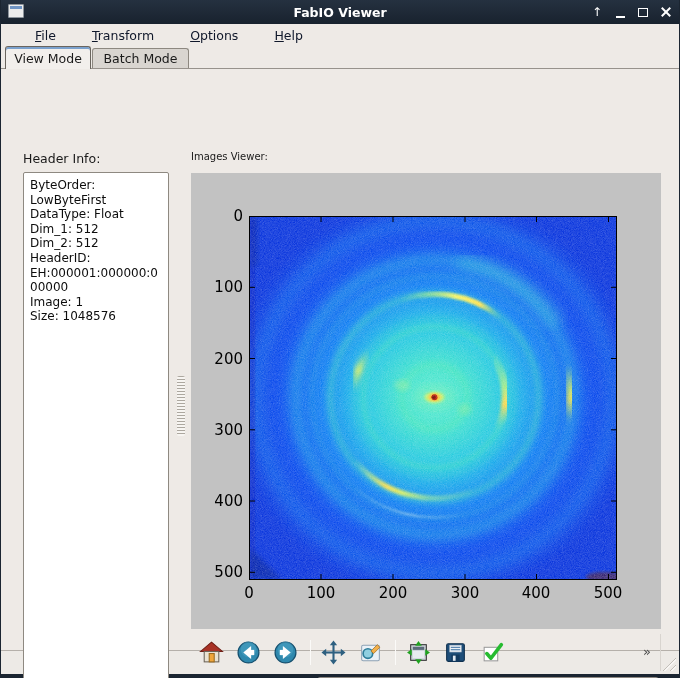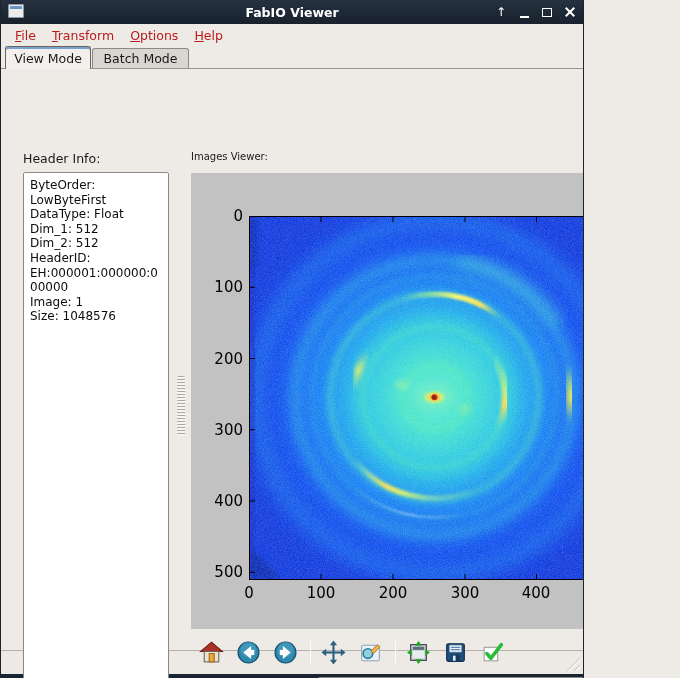--- a/index.html
+++ b/index.html
@@ -1,39 +1,39 @@
 <!DOCTYPE html>
 <html><head>
 <meta charset="utf-8">
 <style>
   * { box-sizing: border-box; margin: 0; padding: 0; }
   html,body { width: 680px; height: 678px; }
   body { font-family: "DejaVu Sans", "Liberation Sans", sans-serif; background:#eeeae6; }
-  #window { position: relative; width: 584px; height: 678px; overflow: hidden;
+  #window { position: relative; width: 680px; height: 678px; overflow: hidden;
             border-left: 1px solid #1b2531; border-right: 1px solid #1b2531; background:#eeeae6; }
 
   
   .titlebar { position:absolute; left:0; top:0; width:100%; height:24px;
               background: linear-gradient(#253140, #18222e); display:flex; align-items:center; }
   .win-icon { position:absolute; left:7px; top:4px; width:16px; height:14px; background:#ececec;
               border:1px solid #8d949c; border-radius:1px; }
   .win-icon::before { content:""; position:absolute; left:1px; right:1px; top:1px; height:3px; background:#6f94c4; }
   .title { width:100%; text-align:center; color:#fff; font-size:12.5px; font-weight:bold; }
   .controls { position:absolute; right:6px; top:0; height:24px; display:flex; align-items:center; gap:9px; }
   .ctrl { width:14px; height:16px; display:flex; align-items:center; justify-content:center;
           color:#fff; font-size:12px; cursor:default; position:relative; }
   .min-bar { width:9px; height:2px; background:#fff; margin-top:9px; }
   .max-box { width:10px; height:9px; border:1.5px solid #fff; }
   .x-icon::before, .x-icon::after { content:""; position:absolute; left:1px; top:7px; width:12px; height:2px; background:#fff; }
   .x-icon::before { transform:rotate(45deg); } .x-icon::after { transform:rotate(-45deg); }
 
   
   .menubar { position:absolute; left:0; top:24px; width:100%; height:22px; background:#eeeae6;
              display:flex; align-items:center; padding-left:6px; }
-  .menu-item { font-size:12.5px; color:#b91c1c; padding:3px 8px; }
+  .menu-item { font-size:12.5px; color:#0f172a; padding:3px 8px;margin-left:20px; }
   .menu-item u { text-decoration:underline; }
 
   
   .tabbar { position:absolute; left:0; top:46px; width:100%; height:22px; }
   .tab { position:absolute; top:2px; height:20px; font-size:12.5px; color:#1a1a1a;
          display:flex; align-items:center; justify-content:center;
          border:1px solid #8d8880; border-bottom:none; border-radius:3px 3px 0 0; }
   .tab.active { left:4px; width:86px; top:0; height:23px; background:#f2efec; z-index:3;
                 border-color:#6a655e; box-shadow: inset 0 2px 0 #7ba1cd; }
   .tab.inactive { left:91px; width:97px; background:#d9d5d0; }

